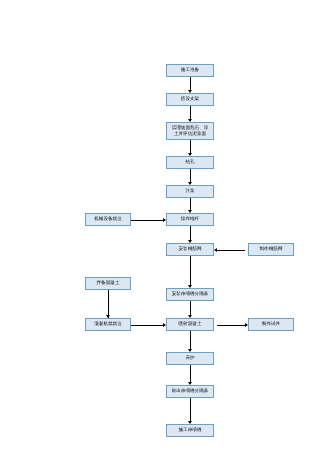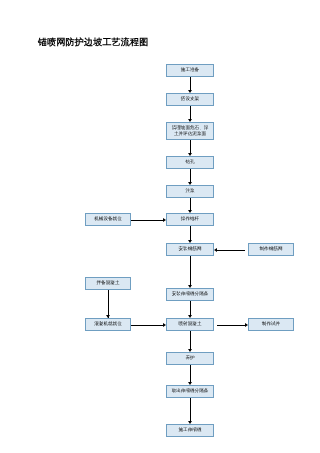--- a/index.html
+++ b/index.html
@@ -77,21 +77,20 @@
     border-top: 2px solid transparent;
     border-bottom: 2px solid transparent;
     border-right: 3px solid #000000;
   }
 </style>
 </head>
 <body>
 
 <div id="page">
 
-  <div id="title">锚喷网防护边坡工艺流程图</div>
 
   <div class="vline" style="left:190px; top:77px;  height:13px;"></div>
   <div class="arrow-down" style="left:188px; top:90px;"></div>
 
   <div class="vline" style="left:190px; top:106px; height:13px;"></div>
   <div class="arrow-down" style="left:188px; top:119px;"></div>
 
   <div class="vline" style="left:190px; top:140px; height:13px;"></div>
   <div class="arrow-down" style="left:188px; top:153px;"></div>
 

